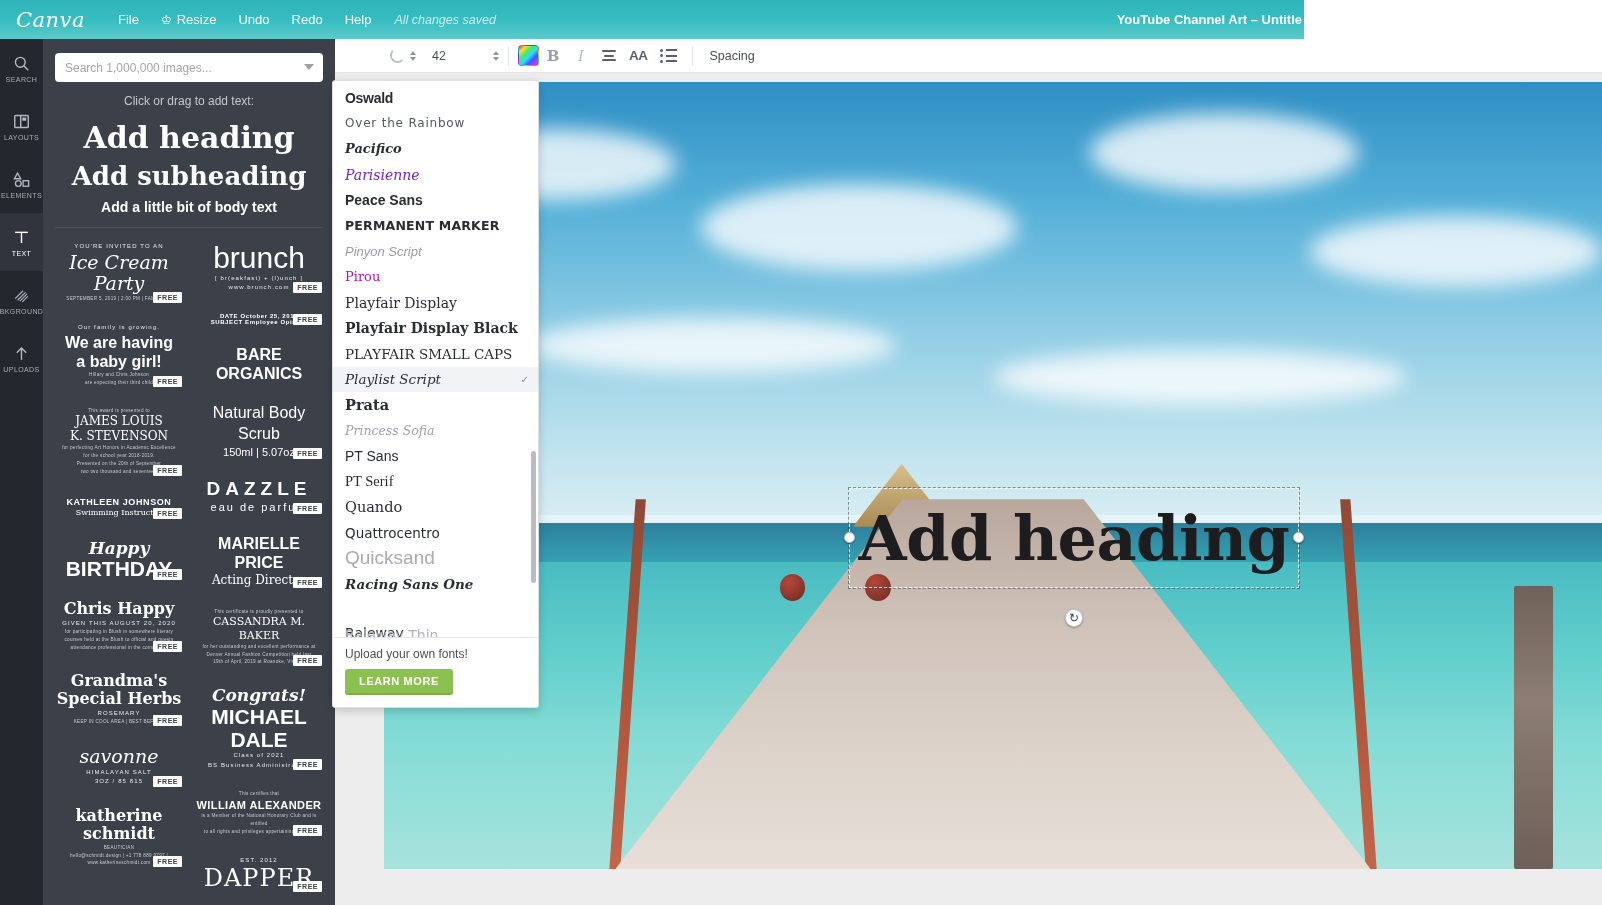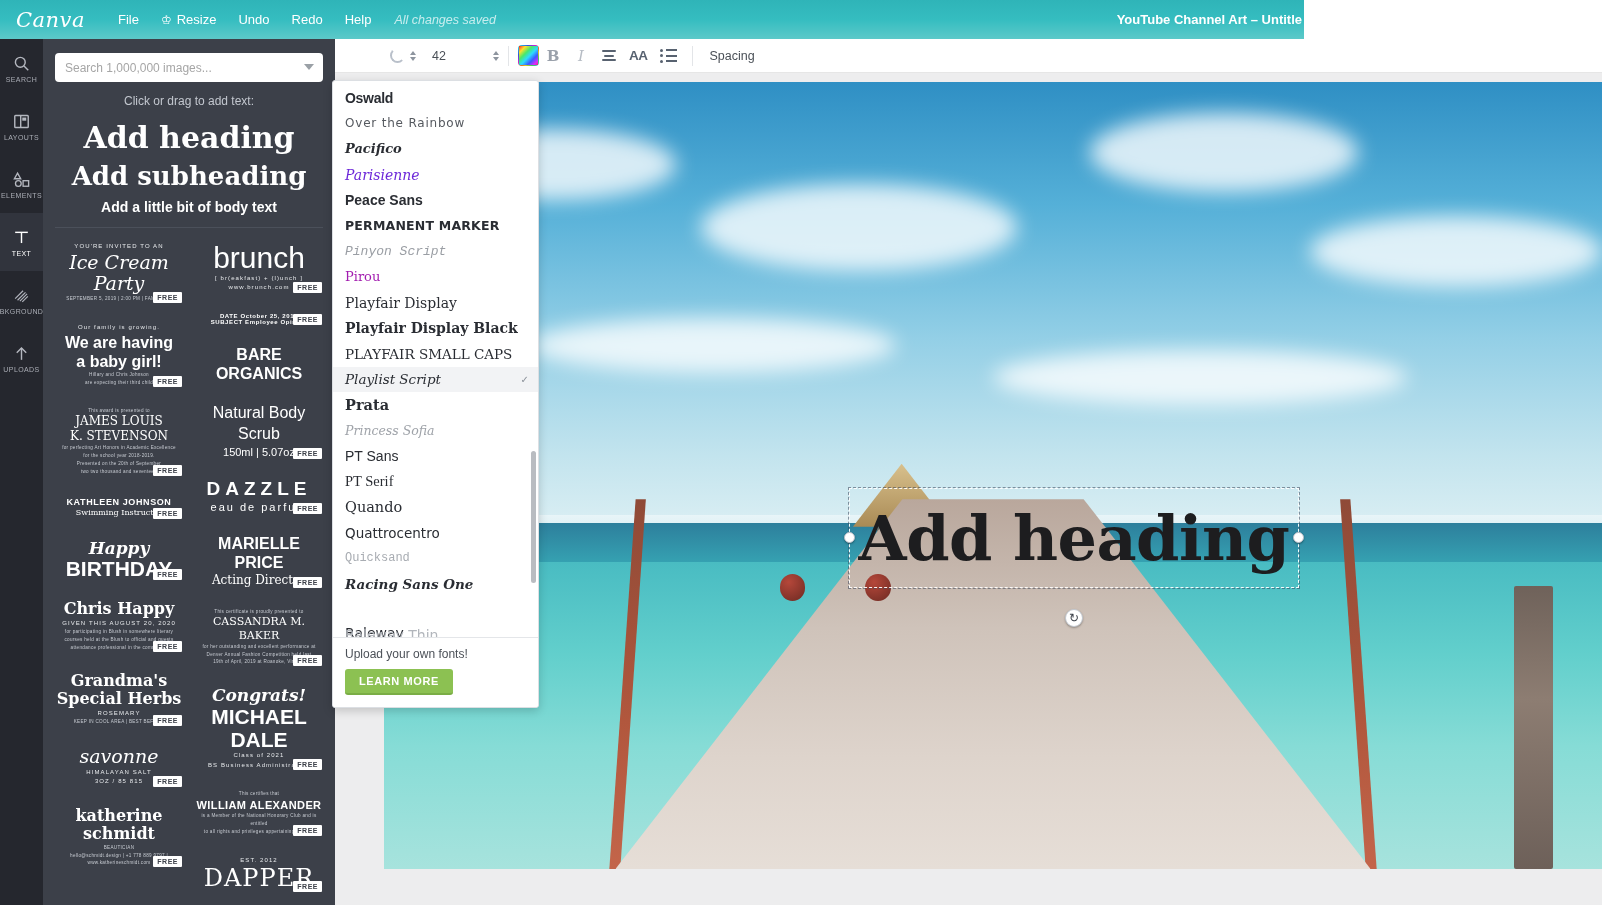--- a/index.html
+++ b/index.html
@@ -287,33 +287,33 @@
     border-bottom: 2px solid #7aad45;
   }
 
   
   .f-oswald   { font-family: "Liberation Sans", sans-serif; font-weight: bold; font-size: 14px; letter-spacing: -.3px; }
   .f-rainbow  { font-family: "DejaVu Sans", sans-serif; font-size: 12px; letter-spacing: .8px; color: #55595f; }
   .f-pacifico { font-family: "DejaVu Serif", serif; font-style: italic; font-weight: bold; font-size: 13px; }
   .f-paris    { font-family: "DejaVu Serif", serif; font-style: italic; font-size: 14px; color: #6d28d9; }
   .f-peace    { font-family: "Liberation Sans", sans-serif; font-weight: bold; font-size: 14px; }
   .f-marker   { font-family: "DejaVu Sans", sans-serif; font-weight: bold; font-size: 12.5px; letter-spacing: .2px; }
-  .f-pinyon   { font-family: Liberation Mono, monospace; font-style: italic; font-size: 13px; color: #9a9ea4; }
+  .f-pinyon   { font-family: Liberation Sans, sans-serif; font-style: italic; font-size: 13px; color: #9a9ea4; }
   .f-pirou    { font-family: "DejaVu Serif", serif; font-size: 13px; color: #a21caf; }
   .f-playfair { font-family: "DejaVu Serif", serif; font-size: 14px; }
   .f-playfairb{ font-family: "DejaVu Serif", serif; font-weight: bold; font-size: 14px; }
   .f-smallcaps{ font-family: "DejaVu Serif", serif; font-size: 13.5px; font-variant: small-caps; }
   .f-playlist { font-family: "DejaVu Serif", serif; font-style: italic; font-size: 13.5px; }
   .f-prata    { font-family: "DejaVu Serif", serif; font-size: 14.5px; font-weight: bold; }
   .f-princess { font-family: "DejaVu Serif", serif; font-style: italic; font-size: 12.5px; color: #9fa3a9; }
   .f-ptsans   { font-family: "Liberation Sans", sans-serif; font-size: 14px; }
   .f-ptserif  { font-family: "Liberation Serif", serif; font-size: 14.5px; }
   .f-quando   { font-family: "DejaVu Serif", serif; font-size: 14.5px; }
   .f-quattro  { font-family: "DejaVu Sans", sans-serif; font-size: 13.5px; }
-  .f-quicksand{ font-family: Liberation Mono, monospace; font-size: 12px; color: #a8acb2; }
+  .f-quicksand{ font-family: Liberation Sans, sans-serif; font-size: 19px; color: #a8acb2; }
   .f-racing   { font-family: "DejaVu Serif", serif; font-weight: bold; font-style: italic; font-size: 13.5px; }
   .f-raleway  { font-family: "DejaVu Sans", sans-serif; font-size: 14px; margin-top: 46px; }
   .f-ralewayt { font-family: "DejaVu Sans", sans-serif; font-size: 14px; color: #b2b6bc; }
 </style>
 </head>
 <body>
 
 <div class="app">
 
   <div class="topbar">

